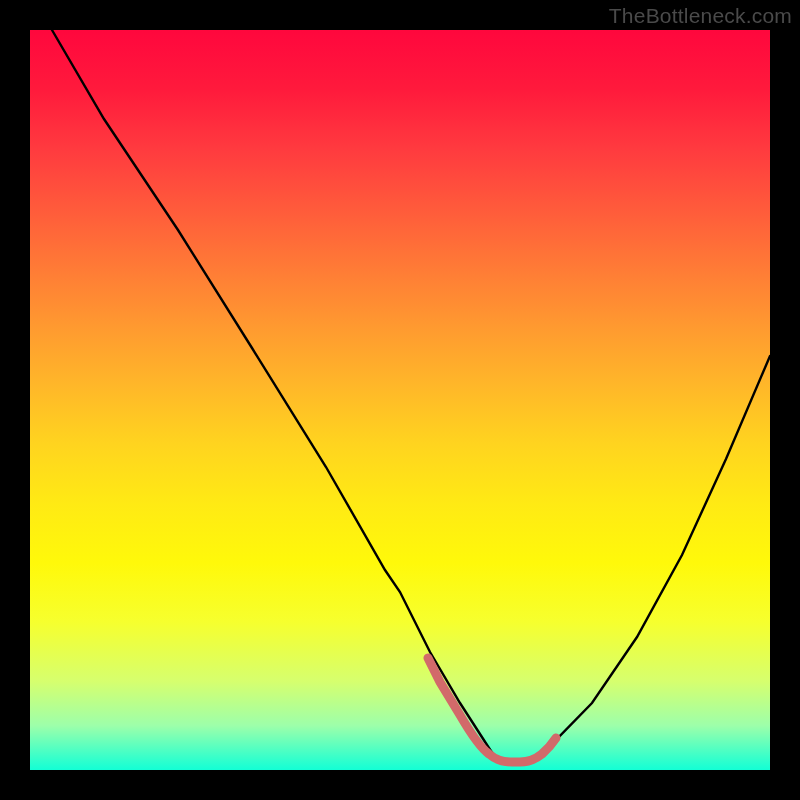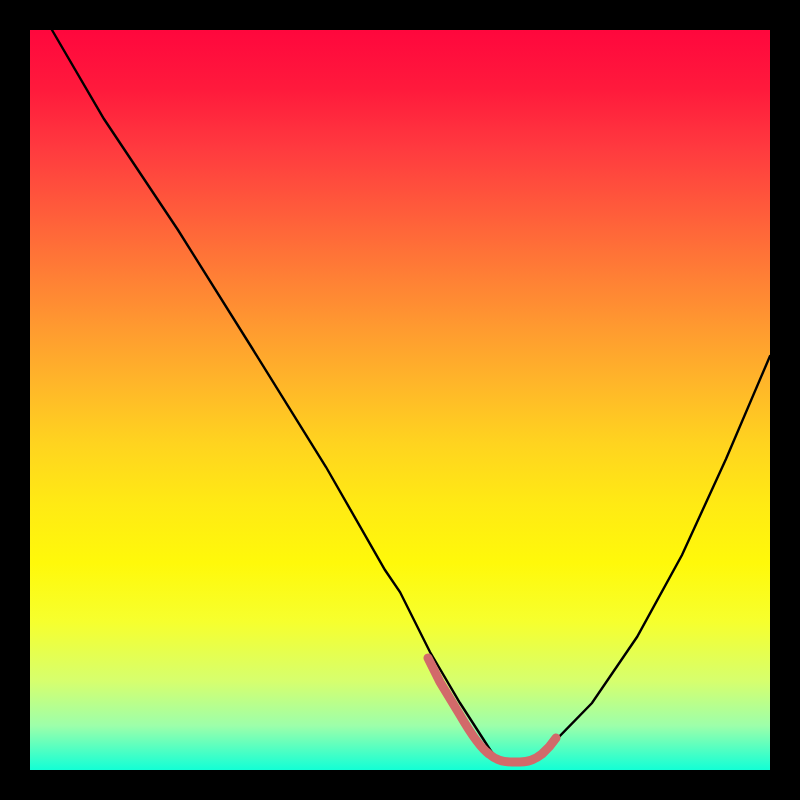--- a/index.html
+++ b/index.html
@@ -101,13 +101,14 @@
                Q 404 640 410 652
                L 430 685
                Q 448 716 459 724
                Q 468 732 482 732
                L 490 732
                Q 502 732 512 724
                Q 520 717 526 708" fill="none" stroke="#d26a6a" stroke-width="9" stroke-linecap="round"></path>
     </svg>
   </div>
 
+  <div class="watermark">TheBottleneck.com</div>
 </div>
 
 </body></html>

